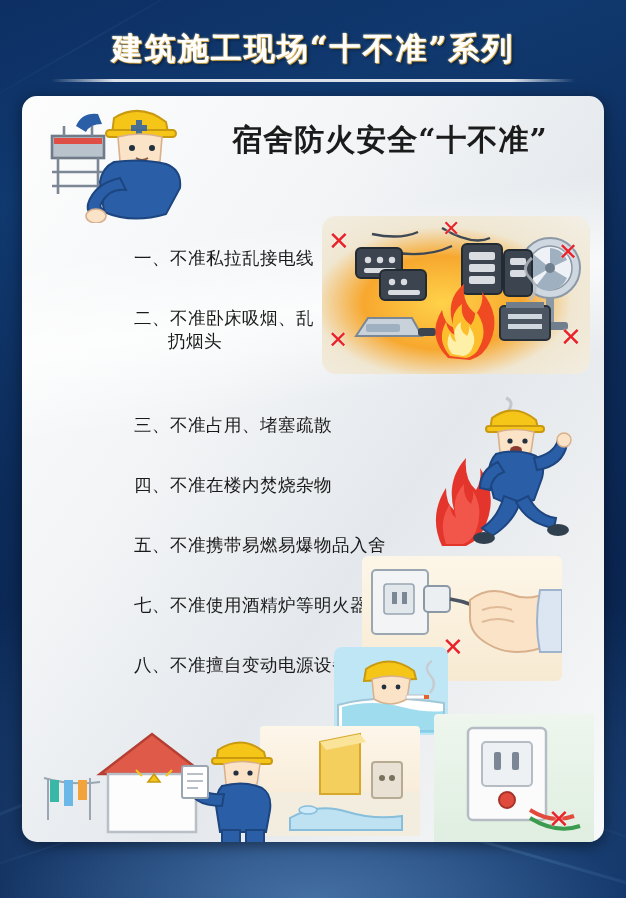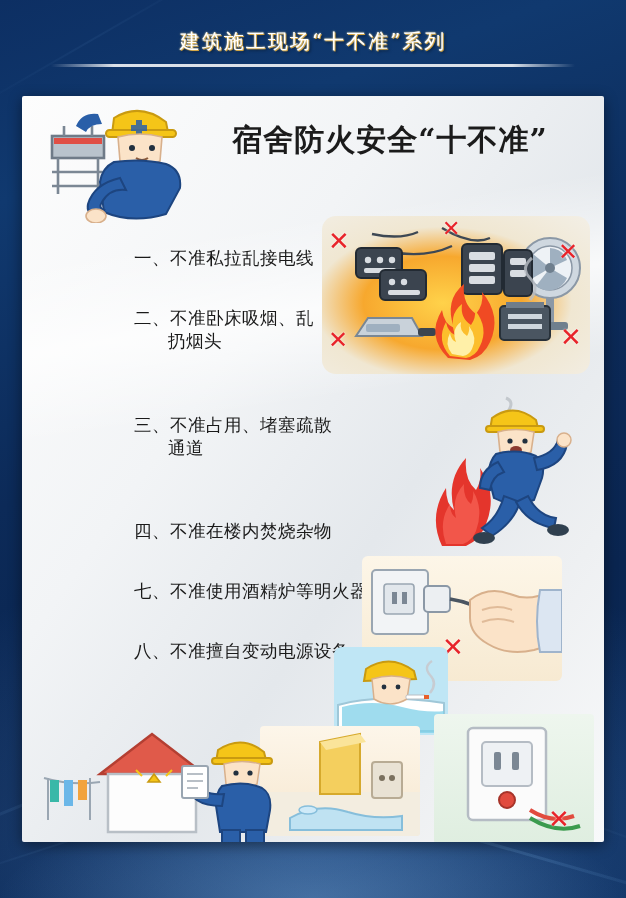--- a/index.html
+++ b/index.html
@@ -42,22 +42,22 @@
 
   
   .title-bar {
     position: absolute;
     left: 0; top: 28px;
     width: 626px;
     text-align: center;
   }
   .main-title {
     font-family: "DejaVu Serif", serif;
-    font-weight: normal;
-    font-size: 20px;
+    font-weight: bold;
+    font-size: 31px;
     letter-spacing: 2px;
     color: #ffffff;
     text-shadow:
       0 0 2px #ffe9a8,
       1px 1px 0 #c9952c,
       2px 2px 3px rgba(0,0,0,0.55);
     white-space: nowrap;
   }
   .title-underline {
     width: 524px;
@@ -68,21 +68,21 @@
   }
 
   
   .card {
     position: absolute;
     left: 22px;
     top: 96px;
     width: 582px;
     height: 746px;
     background: linear-gradient(125deg, #fdfdfd 0%, #f2f4f6 35%, #e4e8ec 60%, #eef0f2 80%, #f8f9fa 100%);
-    border-radius: 2px;
+    border-radius: 15px;
     box-shadow: 0 3px 14px rgba(0,0,0,0.45);
     overflow: hidden;
   }
   .card-sheen {
     position: absolute;
     left: -40px; top: 120px;
     width: 700px; height: 180px;
     background: linear-gradient(180deg, rgba(255,255,255,0.0) 0%, rgba(255,255,255,0.75) 50%, rgba(255,255,255,0) 100%);
     transform: rotate(-9deg);
     pointer-events: none;
@@ -188,24 +188,26 @@
     <div class="rules">
       <div class="rule">
         <span>一、</span><span>不准私拉乱接电线</span>
       </div>
       <div class="rule">
         <span>二、</span><span>不准卧床吸烟、乱</span>
         <span class="cont">扔烟头</span>
       </div>
       <div class="rule">
         <span>三、</span><span>不准占用、堵塞疏散</span>
-        <span class="cont">通道</span>
       </div>
       <div class="rule">
         <span>四、</span><span>不准在楼内焚烧杂物</span>
+      </div>
+      <div class="rule">
+        <span>五、</span><span>不准携带易燃易爆物品入舍</span>
       </div>
       <div class="rule">
         <span>七、</span><span>不准使用酒精炉等明火器具</span>
       </div>
       <div class="rule">
         <span>八、</span><span>不准擅自变动电源设备</span>
       </div>
 
     </div>
 

